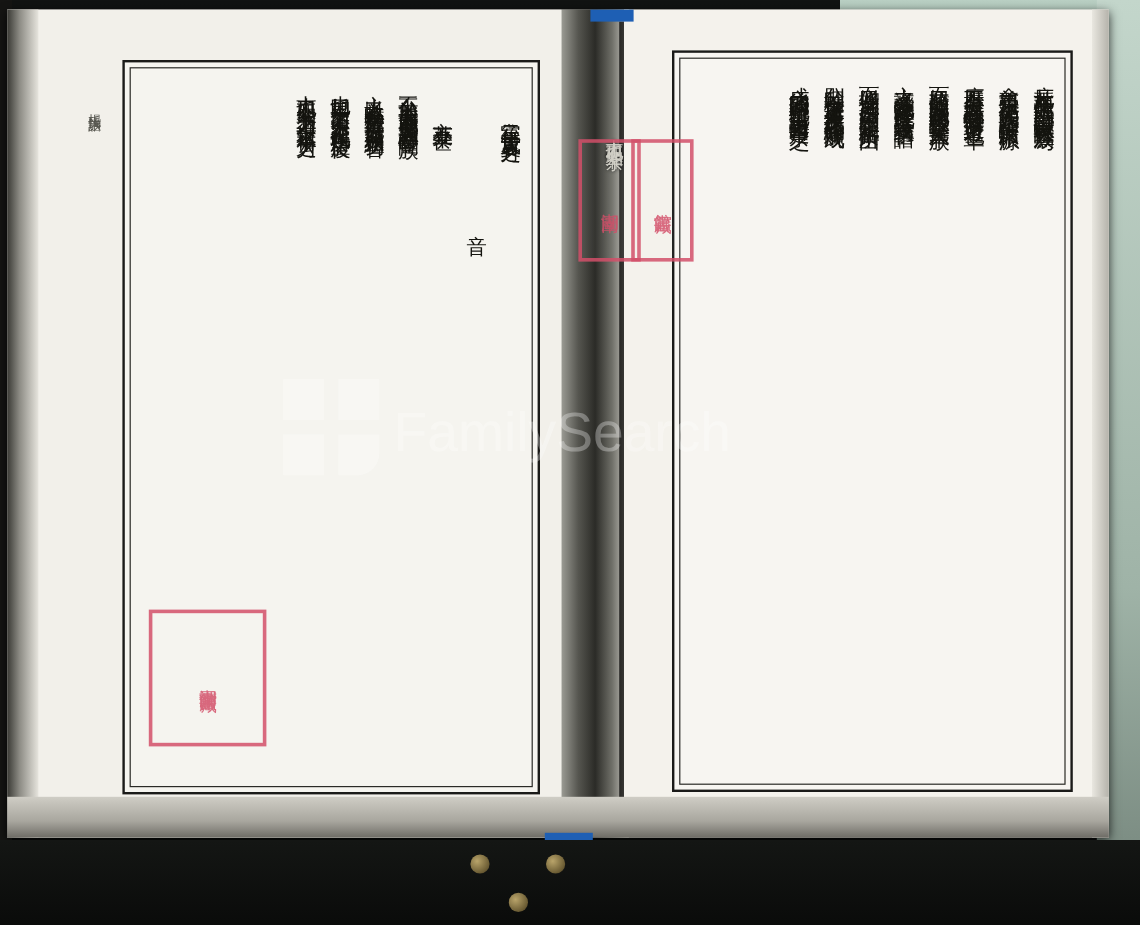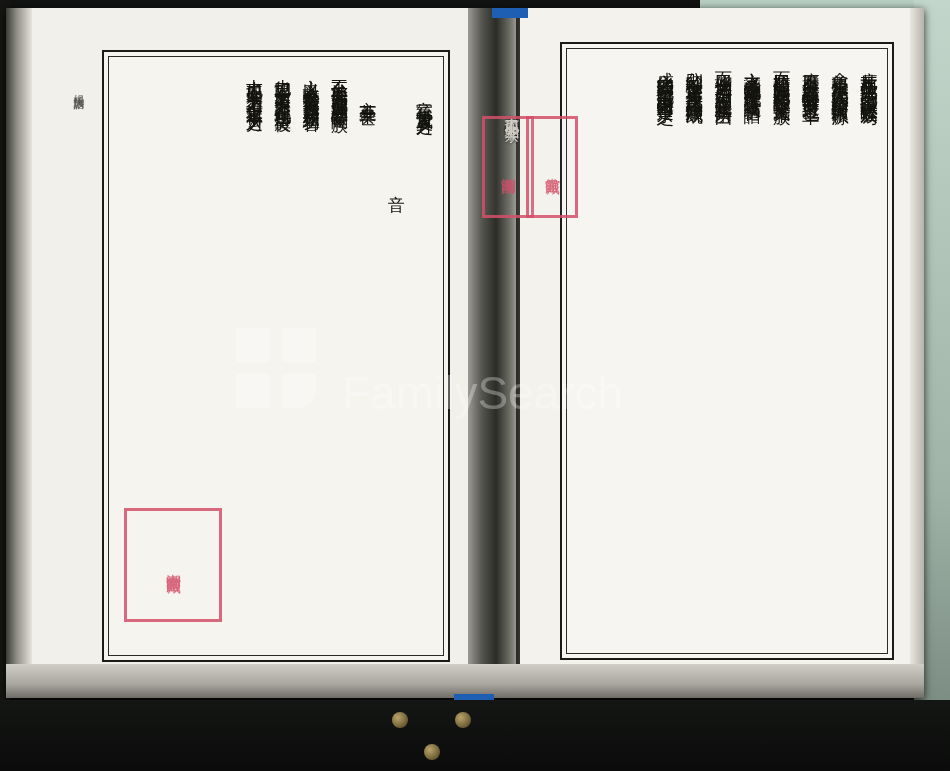--- a/index.html
+++ b/index.html
@@ -211,22 +211,21 @@
   .seal-right-mid { top: 108px; left: 520px; width: 46px; height: 96px; }
 
   
   .watermark {
     position: absolute;
     top: 300px;
     left: 232px;
     width: 470px;
     height: 120px;
     display: flex;
-    align-items: flex-end;
-    gap: 14px;
+    align-items: center;
     opacity: 0.30;
     pointer-events: none;
   }
   .wm-logo {
     width: 96px;
     height: 96px;
     position: relative;
     flex: none;
   }
   .wm-logo i {

